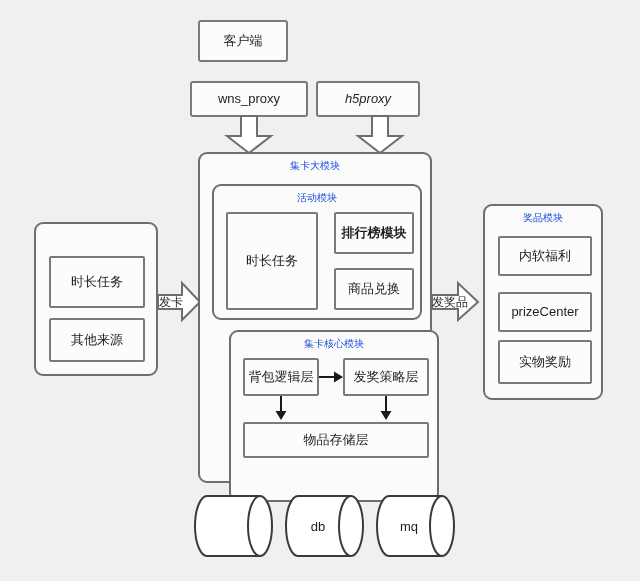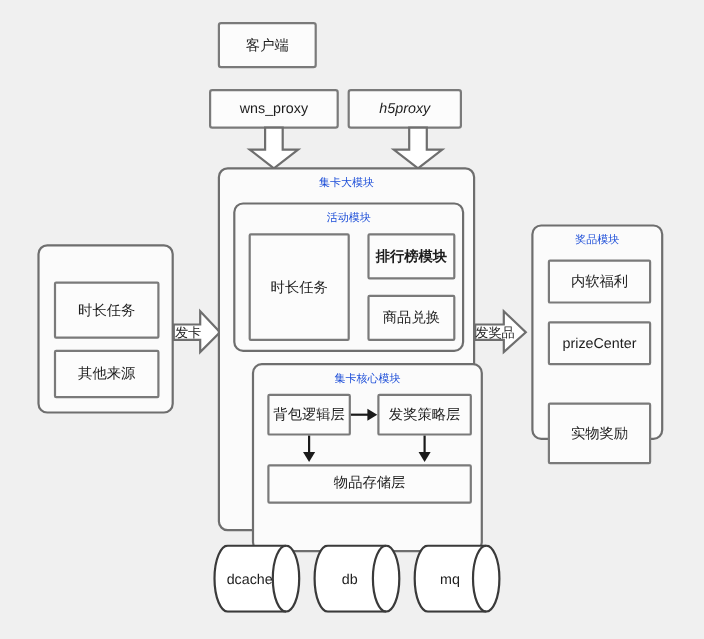--- a/index.html
+++ b/index.html
@@ -166,21 +166,21 @@
         </svg>
       </div>
 
       <div class="conn" style="left:148px; top:64px;">
         <svg width="14" height="26" viewBox="0 0 14 26">
           <line x1="7" y1="0" x2="7" y2="16" stroke="#1a1a1a" stroke-width="2"></line>
           <path d="M1.5,15 L7,24 L12.5,15 Z" fill="#1a1a1a"></path>
         </svg>
       </div>
 
-      <div class="box sq" style="left:12px; top:90px; width:186px; height:36px;font-family:Liberation Mono, monospace;">
+      <div class="box sq" style="left:12px; top:90px; width:186px; height:36px;">
         <span>物品存储层</span>
       </div>
     </div>
   </div>
 
   <div class="blockarrow" style="left:432px; top:283px;">
     <svg width="48" height="38" viewBox="0 0 48 38">
       <path d="M0,12 L26,12 L26,0 L46,19 L26,37 L26,26 L0,26 Z" fill="#ffffff" stroke="#6e6e6e" stroke-width="2" stroke-linejoin="miter"></path>
     </svg>
     <span class="ba-label" style="left:0px; top:11px;">发奖品</span>
@@ -190,31 +190,30 @@
     <div class="group-label">奖品模块</div>
 
     <div class="box sq" style="left:13px; top:30px; width:94px; height:40px;">
       <span>内软福利</span>
     </div>
 
     <div class="box sq" style="left:13px; top:86px; width:94px; height:40px;">
       <span>prizeCenter</span>
     </div>
 
-    <div class="box sq" style="left:13px; top:160px; width:94px; height:56px;">
+    <div class="box sq" style="left:13px; top:134px; width:94px; height:44px;">
       <span>实物奖励</span>
     </div>
   </div>
 
   <div class="cyl" style="left:193px; top:495px;">
     <svg width="82" height="62" viewBox="0 0 82 62">
       <path d="M14,1 L67,1 C73,1 79,13 79,31 C79,49 73,61 67,61 L14,61 C8,61 2,49 2,31 C2,13 8,1 14,1 Z" fill="#ffffff" stroke="#3a3a3a" stroke-width="2"></path>
       <path d="M67,1 C61,1 55,13 55,31 C55,49 61,61 67,61" fill="none" stroke="#3a3a3a" stroke-width="2"></path>
     </svg>
-    <span class="cyl-label">dcache</span>
   </div>
 
   <div class="cyl" style="left:284px; top:495px;">
     <svg width="82" height="62" viewBox="0 0 82 62">
       <path d="M14,1 L67,1 C73,1 79,13 79,31 C79,49 73,61 67,61 L14,61 C8,61 2,49 2,31 C2,13 8,1 14,1 Z" fill="#ffffff" stroke="#3a3a3a" stroke-width="2"></path>
       <path d="M67,1 C61,1 55,13 55,31 C55,49 61,61 67,61" fill="none" stroke="#3a3a3a" stroke-width="2"></path>
     </svg>
     <span class="cyl-label">db</span>
   </div>
 

